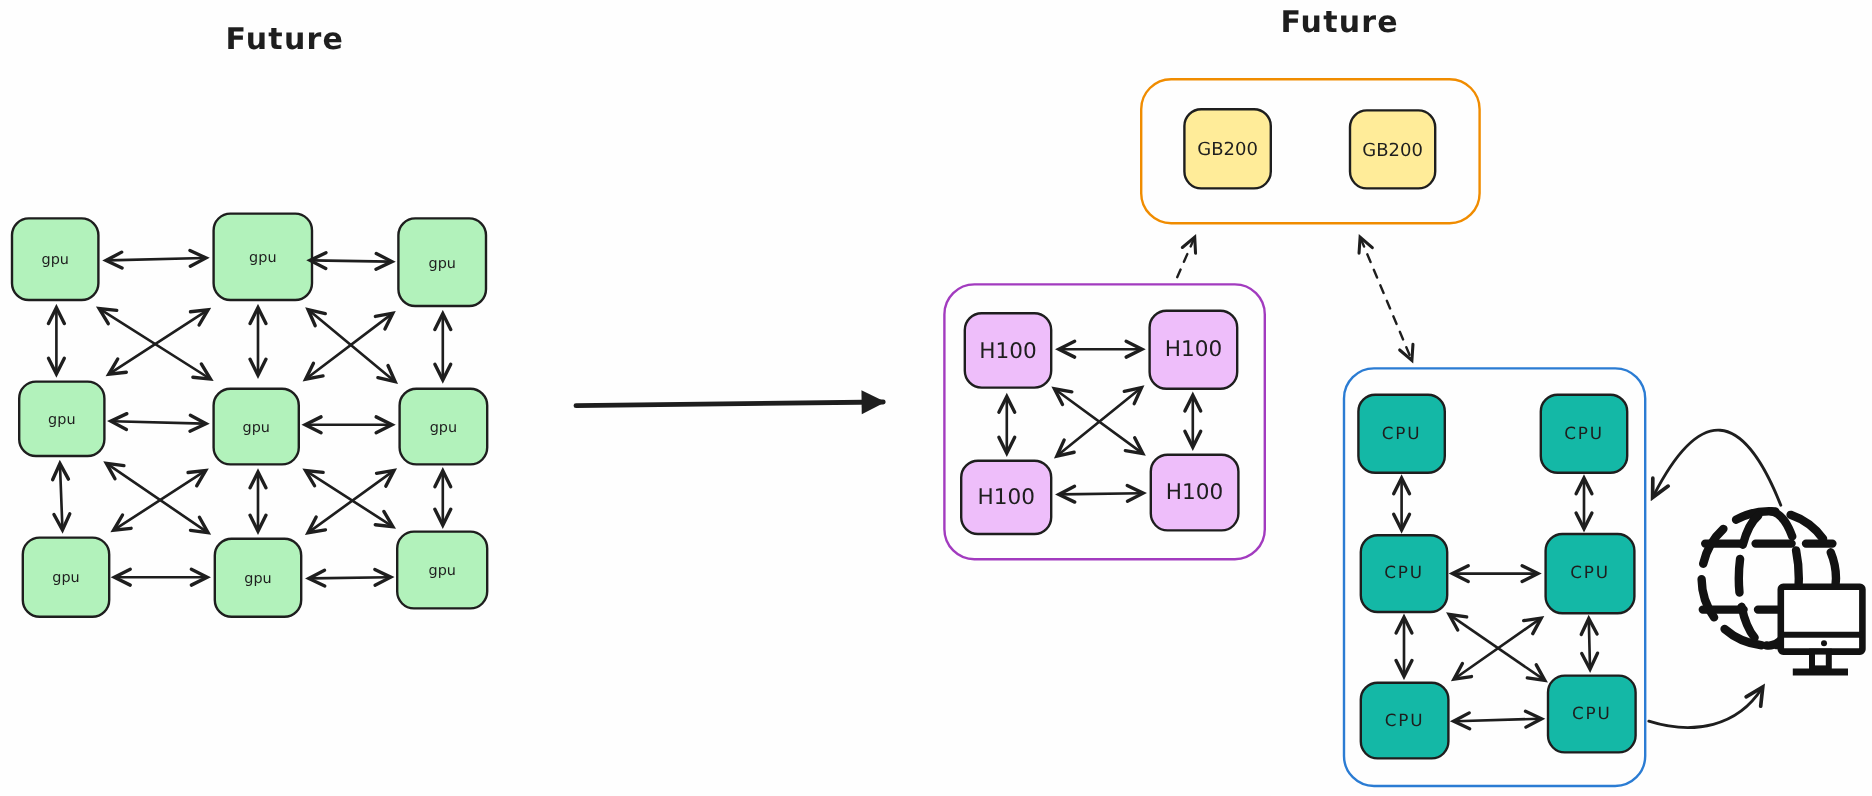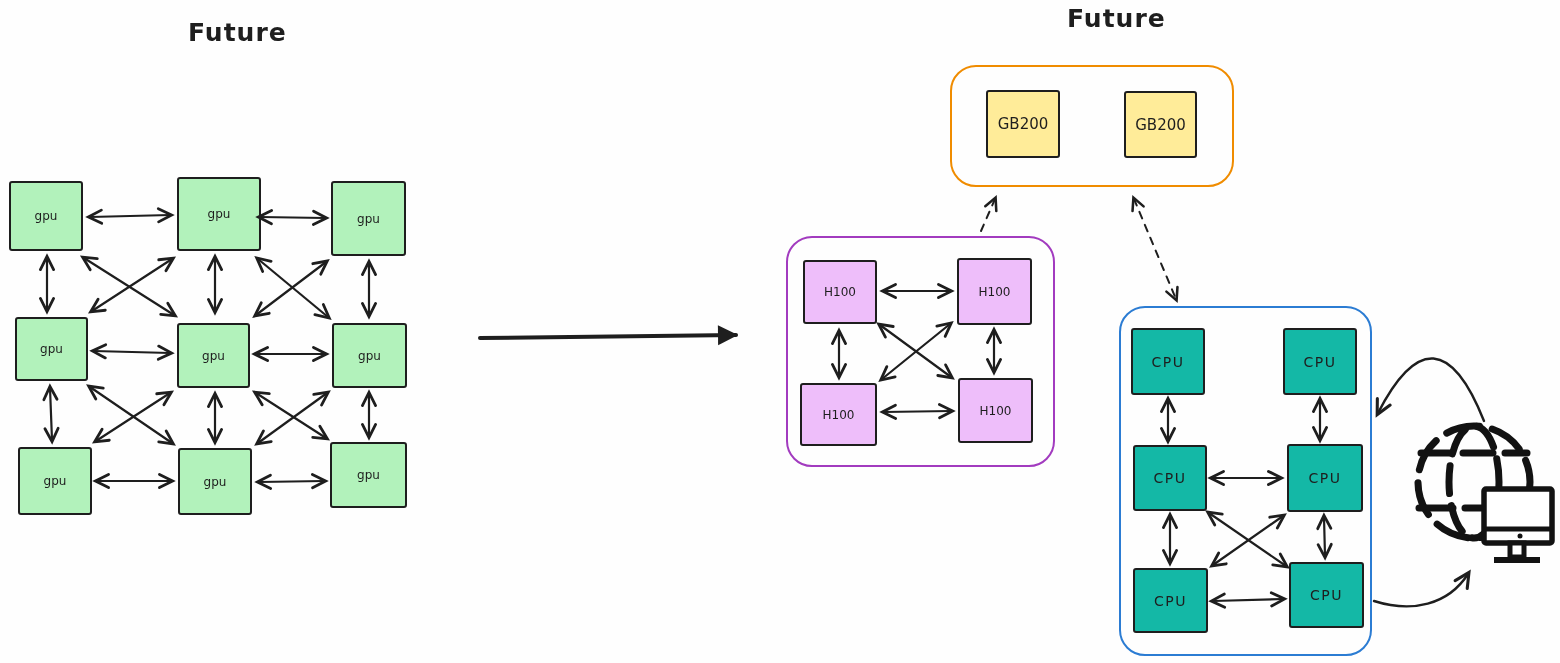--- a/index.html
+++ b/index.html
@@ -5,26 +5,26 @@
   html,body{margin:0;padding:0;background:#ffffff;}
   .canvas{
     position:relative;width:1560px;height:663px;background:#fefefe;overflow:hidden;
     font-family:"DejaVu Sans",sans-serif;color:#1e1e1e;
   }
   .title{position:absolute;font-size:25px;font-weight:600;letter-spacing:1px;color:#1e1e1e;}
   .today-title{left:188px;top:18px;}
   .future-title{left:1067px;top:4px;}
 
   .node{
-    position:absolute;box-sizing:border-box;border:2.2px solid #1e1e1e;border-radius:3px;
+    position:absolute;box-sizing:border-box;border:2.2px solid #1e1e1e;border-radius:15px;
     display:flex;align-items:center;justify-content:center;color:#1e1e1e;
   }
   .gpu{background:#b2f2bb;font-size:12px;}
   .gb200{background:#ffec99;font-size:15px;font-weight:500;}
-  .h100{background:#eebefa;font-size:12px;font-weight:500;}
+  .h100{background:#eebefa;font-size:18px;font-weight:500;}
   .cpu{background:#14b8a6;font-size:14px;letter-spacing:1.5px;font-weight:500;}
 
   .container{position:absolute;box-sizing:border-box;border-radius:26px;background:transparent;}
   .gb200-container{left:950px;top:65px;width:284px;height:122px;border:2.5px solid #f08c00;}
   .h100-container{left:786px;top:236px;width:269px;height:231px;border:2.5px solid #a23bbf;}
   .cpu-container{left:1119px;top:306px;width:253px;height:350px;border:2.5px solid #2b7cd3;}
 
   svg.layer{position:absolute;left:0;top:0;width:1560px;height:663px;pointer-events:none;}
   .ln{stroke:#1e1e1e;stroke-width:2.2;fill:none;stroke-linecap:round;}
   .big{stroke:#1e1e1e;stroke-width:4;fill:none;stroke-linecap:round;}

